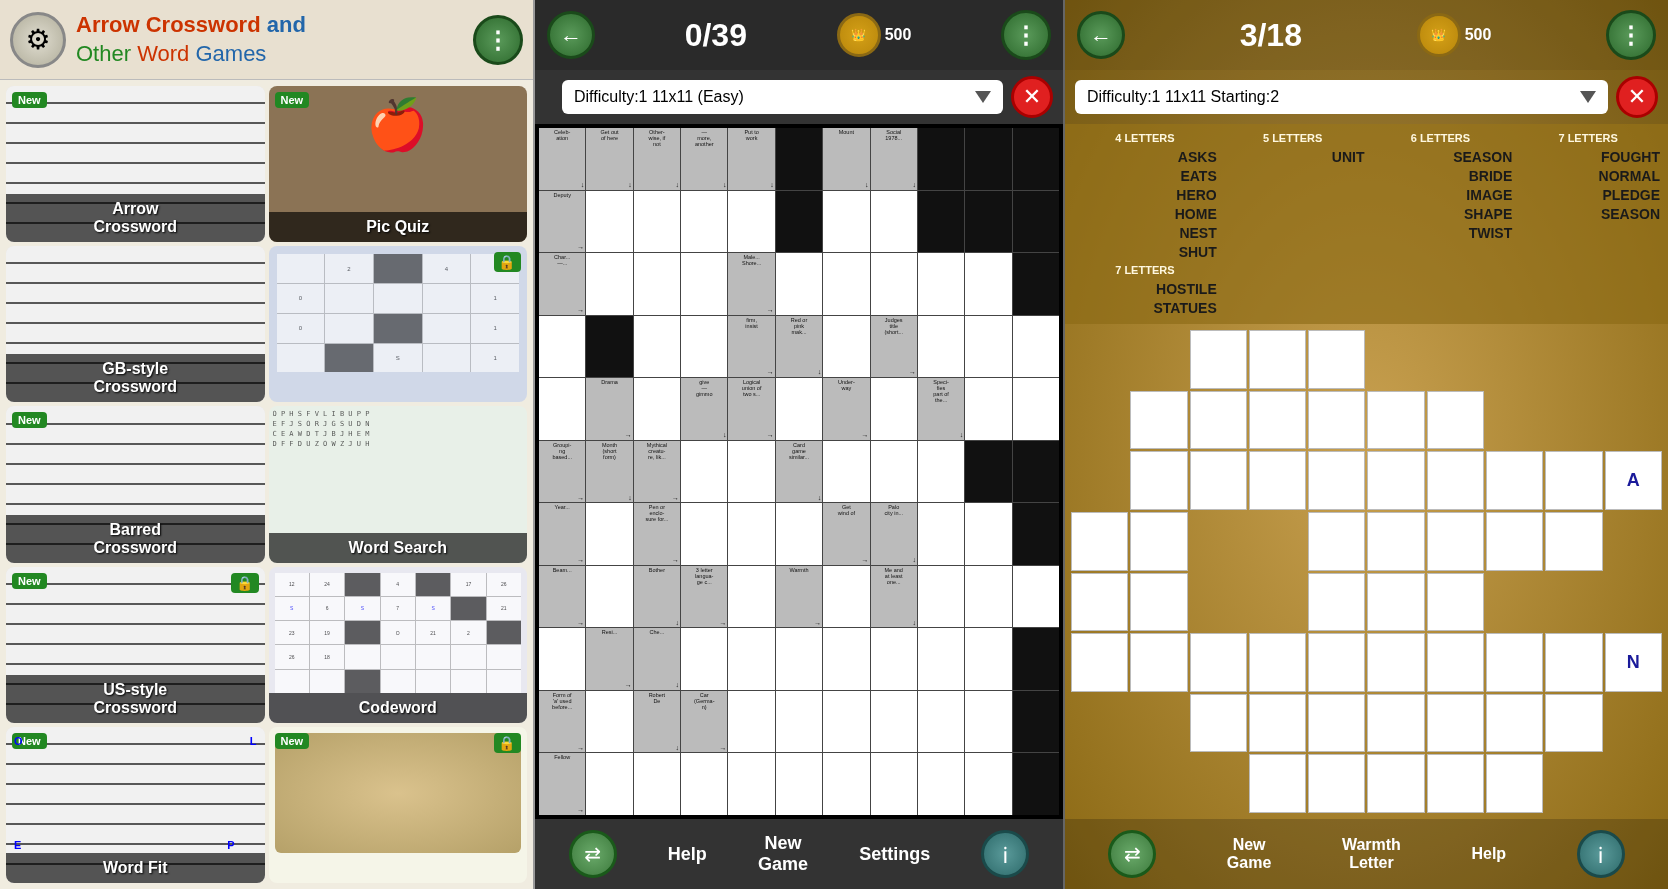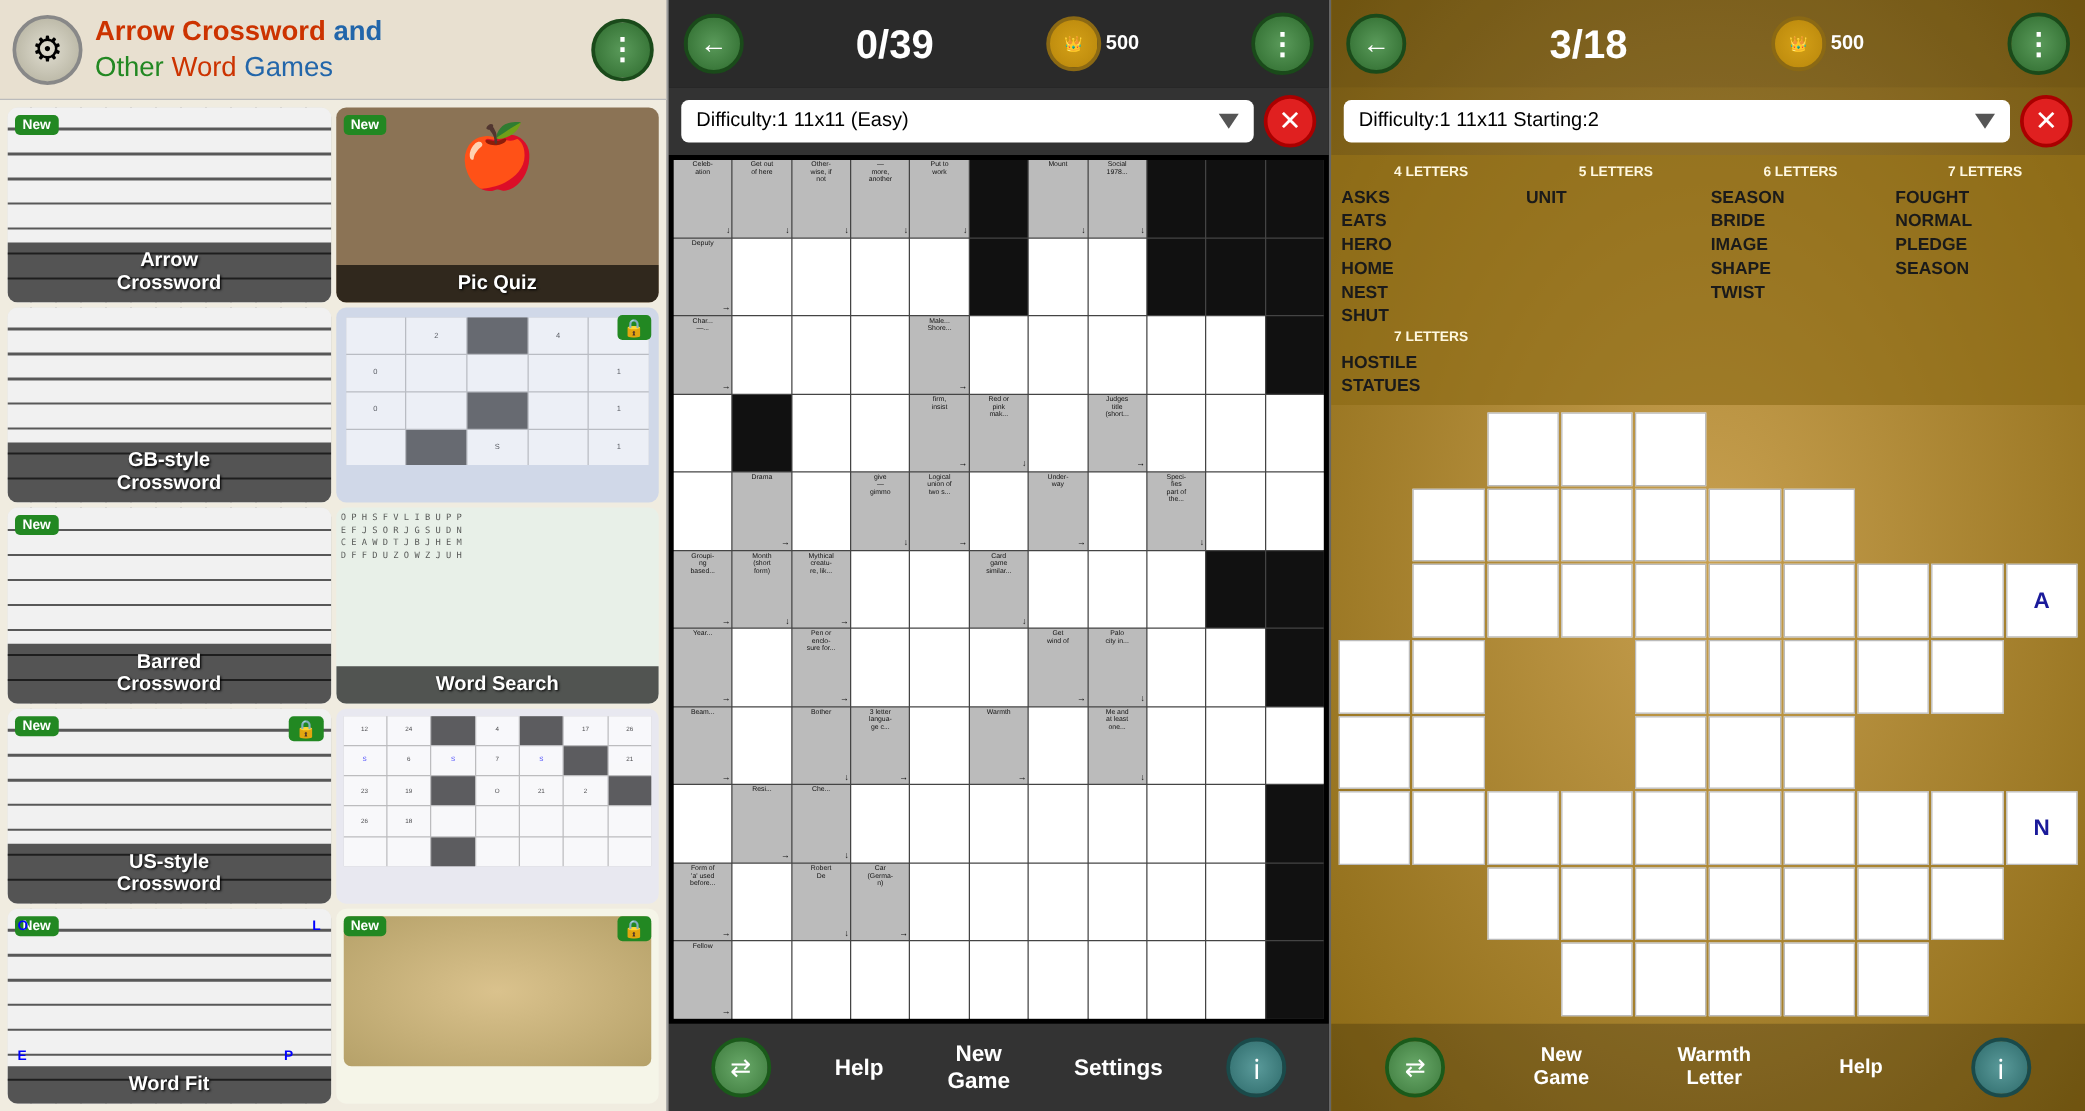--- a/index.html
+++ b/index.html
@@ -207,20 +207,21 @@
 
     .difficulty-box {
       flex: 1;
       background: white;
       border-radius: 6px;
       padding: 8px 12px;
       font-size: 16px;
       display: flex;
       align-items: center;
       justify-content: space-between;
+      margin-left: 17px;
     }
 
     .close-red-btn {
       width: 42px; height: 42px;
       border-radius: 50%;
       background: #e02020;
       border: 3px solid #a00;
       display: flex; align-items: center; justify-content: center;
       font-size: 22px;
       color: white;
@@ -332,21 +333,21 @@
       font-weight: bold;
       color: #fff8e0;
       text-align: center;
       margin-bottom: 2px;
     }
 
     .word-bank-word {
       font-size: 14px;
       font-weight: bold;
       color: #1a1a1a;
-      text-align: left;
+      text-align: right;
       cursor: pointer;
     }
 
     #jigsaw-grid-container {
       flex: 1;
       padding: 6px;
       overflow: hidden;
     }
 
     #jigsaw-footer {
@@ -498,20 +499,21 @@
         <div style="background:white;font-size:5px;display:flex;align-items:center;justify-content:center;"></div>
         <div style="background:white;font-size:5px;display:flex;align-items:center;justify-content:center;"></div>
         <div style="background:white;font-size:5px;display:flex;align-items:center;justify-content:center;"></div>
         <div style="background:white;font-size:5px;display:flex;align-items:center;justify-content:center;"></div>
         <div style="background:#222;"></div>
         <div style="background:white;font-size:5px;display:flex;align-items:center;justify-content:center;"></div>
         <div style="background:white;font-size:5px;display:flex;align-items:center;justify-content:center;"></div>
         <div style="background:white;font-size:5px;display:flex;align-items:center;justify-content:center;"></div>
         <div style="background:white;font-size:5px;display:flex;align-items:center;justify-content:center;"></div>
       </div>
+      <div class="menu-item-label">Codeword</div>
     </div>
 
     <div class="menu-item">
       <div class="menu-item-bg menu-item-crossword-bg"></div>
       <div class="new-badge">New</div>
       <div style="position:absolute;top:8px;left:8px;font-size:11px;font-weight:bold;color:blue;z-index:3;">O</div>
       <div style="position:absolute;top:8px;right:8px;font-size:11px;font-weight:bold;color:blue;z-index:3;">L</div>
       <div style="position:absolute;bottom:32px;left:8px;font-size:11px;font-weight:bold;color:blue;z-index:3;">E</div>
       <div style="position:absolute;bottom:32px;right:30px;font-size:11px;font-weight:bold;color:blue;z-index:3;">P</div>
       <div class="menu-item-label">Word Fit</div>

